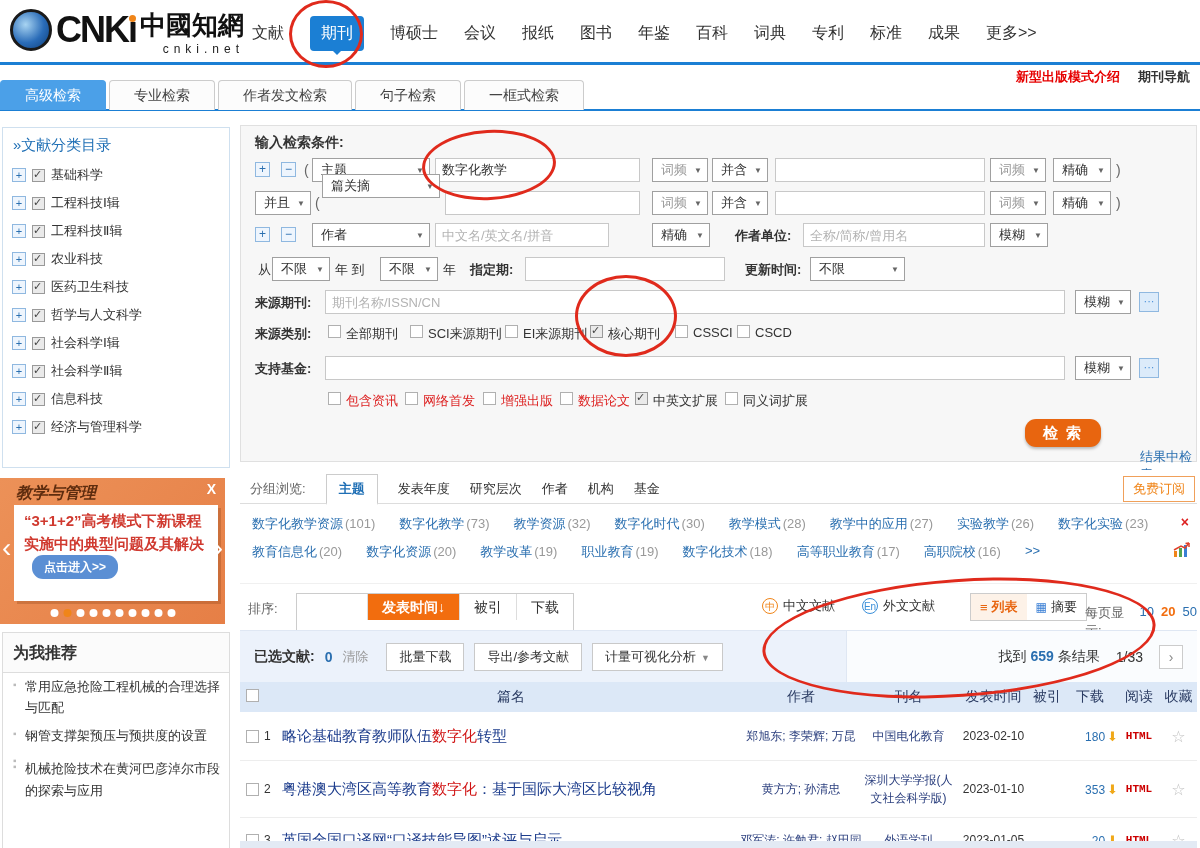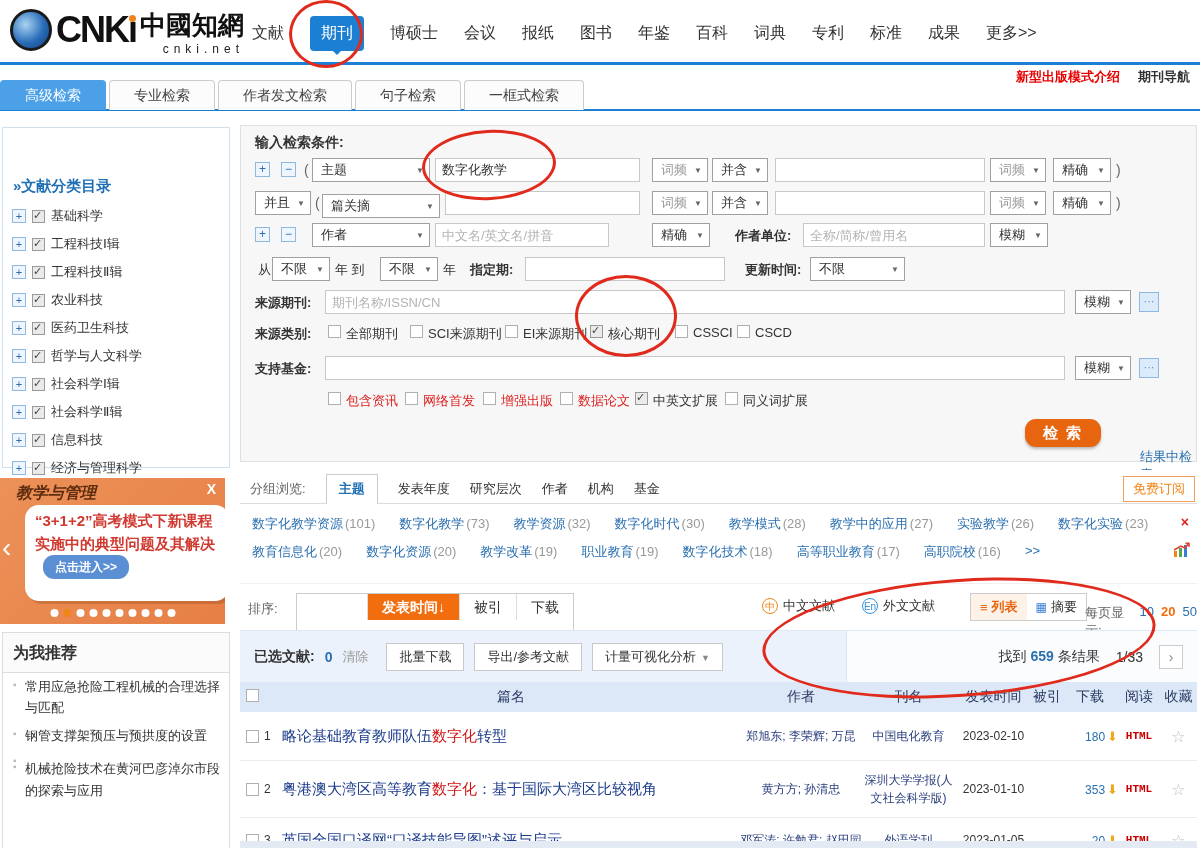--- a/index.html
+++ b/index.html
@@ -24,33 +24,33 @@
   .dark-link{color:#333;cursor:pointer;}
 
   
   .search-tabs{position:absolute;left:0;top:80px;display:flex;gap:3px;z-index:3;}
   .stab{height:29px;line-height:29px;padding:0 24px;border:1px solid #ccc;border-bottom:none;border-radius:4px 4px 0 0;background:#fcfcfc;color:#444;font-size:14px;cursor:pointer;}
   .stab.active{background:#4ba0e8;border-color:#4ba0e8;color:#fff;}
   .tabs-underline{position:absolute;left:0;top:109px;width:1200px;height:2px;background:#1b7fd4;}
 
   
   .cat-panel{position:absolute;left:2px;top:127px;width:228px;height:341px;border:1px solid #cfe0ef;background:#fff;box-sizing:border-box;}
-  .cat-title{padding:8px 10px 6px;color:#1f6fb5;font-size:15px;font-weight:bold;margin-top:41px;}
+  .cat-title{padding:8px 10px 6px;color:#1f6fb5;font-size:15px;font-weight:normal;}
   .cat-actions{text-align:right;padding:0 10px 4px;font-size:13px;color:#2a6fb0;}
   .cat-actions span{cursor:pointer;margin-left:8px;}
   .cat-item{display:flex;align-items:center;gap:6px;padding:0 0 0 9px;font-size:13px;color:#333;height:28px;}
   .pmicon{width:14px;height:14px;border:1px solid #8fb8e0;background:#eef5fd;color:#2a6fb0;font-size:11px;line-height:12px;text-align:center;cursor:pointer;flex:none;box-sizing:border-box;}
   .cb{display:inline-block;width:13px;height:13px;border:1px solid #b0b0b0;background:#fff;box-sizing:border-box;position:relative;cursor:pointer;flex:none;}
   .cb.checked{background:#eaeaea;border-color:#999;}
   .cb .ck{position:absolute;left:0;top:-2px;font-size:11px;color:#444;font-weight:bold;line-height:13px;}
 
   .promo{position:absolute;left:0;top:478px;width:225px;height:146px;background:linear-gradient(135deg,#ec9158,#e67f46);overflow:hidden;}
   .promo-brand{position:absolute;left:16px;top:5px;font-family:"DejaVu Serif",serif;font-style:italic;font-weight:bold;font-size:16px;color:#5e2c0e;}
   .promo-close{position:absolute;right:9px;top:3px;color:#fff;font-weight:bold;font-size:14px;cursor:pointer;}
-  .promo-card{position:absolute;left:25px;top:27px;width:184px;min-height:84px;background:#fff;box-shadow:3px 3px 0 rgba(120,50,10,.25);padding:5px 10px 7px;color:#d03a30;font-weight:bold;font-size:15px;line-height:1.5;border-radius:14px;}
+  .promo-card{position:absolute;left:14px;top:27px;width:184px;min-height:84px;background:#fff;box-shadow:3px 3px 0 rgba(120,50,10,.25);padding:5px 10px 7px;color:#d03a30;font-weight:bold;font-size:15px;line-height:1.5;}
   .promo-btn{display:inline-block;background:#5b8fd4;color:#fff;font-size:12px;font-weight:bold;padding:3px 12px;border-radius:11px;margin-left:8px;cursor:pointer;vertical-align:2px;}
   .promo-arrow{position:absolute;top:56px;color:#fff;font-size:28px;cursor:pointer;line-height:28px;}
   .promo-dots{position:absolute;bottom:7px;left:50%;transform:translateX(-50%);display:flex;gap:5px;}
   .pdot{width:8px;height:8px;border-radius:50%;background:#fff;cursor:pointer;}
   .pdot.active{background:#f08519;}
 
   .rec-panel{position:absolute;left:2px;top:632px;width:228px;height:216px;border:1px solid #ddd;border-bottom:none;background:#fff;box-sizing:border-box;overflow:hidden;}
   .rec-title{padding:10px 10px 8px;font-size:16px;font-weight:bold;color:#333;border-bottom:1px solid #ddd;background:#fbfbfb;}
   .rec-item{font-size:13px;color:#333;line-height:1.65;padding:3px 8px 3px 22px;position:relative;cursor:pointer;}
   .rec-item .blt{position:absolute;left:10px;top:4px;color:#bbb;font-size:10px;}
@@ -314,21 +314,21 @@
         <span class="val">精确</span>
         <span class="arr">▼</span>
       </span>
     <span class="paren" style="left:875px;top:36px;">)</span>
 
     <span class="sel" style="left:14px;top:65px;width:56px;">
         <span class="val">并且</span>
         <span class="arr">▼</span>
       </span>
     <span class="paren" style="left:74px;top:69px;">(</span>
-    <span class="sel" style="left:81px;top:68px;width:118px;">
+    <span class="sel" style="left:81px;top:48px;width:118px;">
         <span class="val">篇关摘</span>
         <span class="arr">▼</span>
       </span>
     <input class="inp" style="left: 204px; top: 65px; width: 195px;">
     <span class="sel grey" style="left:411px;top:65px;width:56px;">
         <span class="val">词频</span>
         <span class="arr">▼</span>
       </span>
     <span class="sel" style="left:471px;top:65px;width:56px;">
         <span class="val">并含</span>

